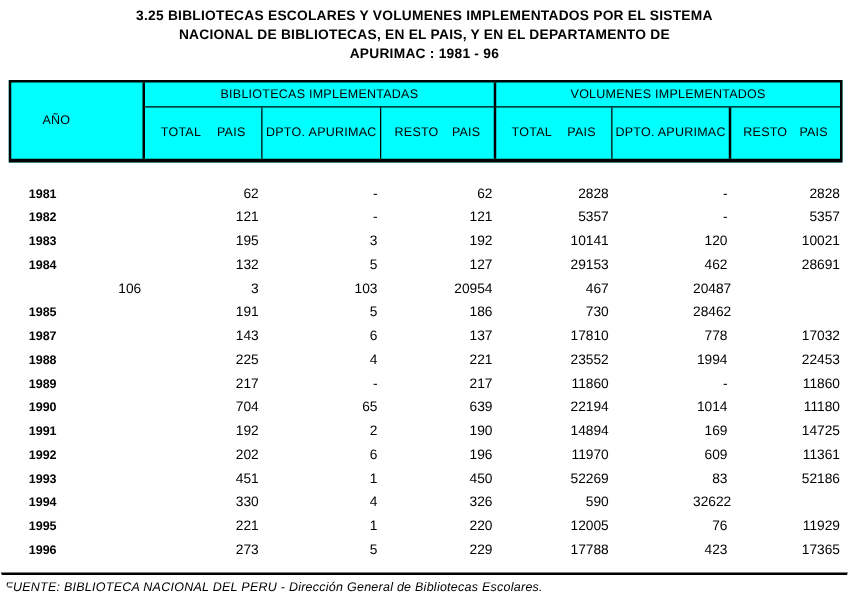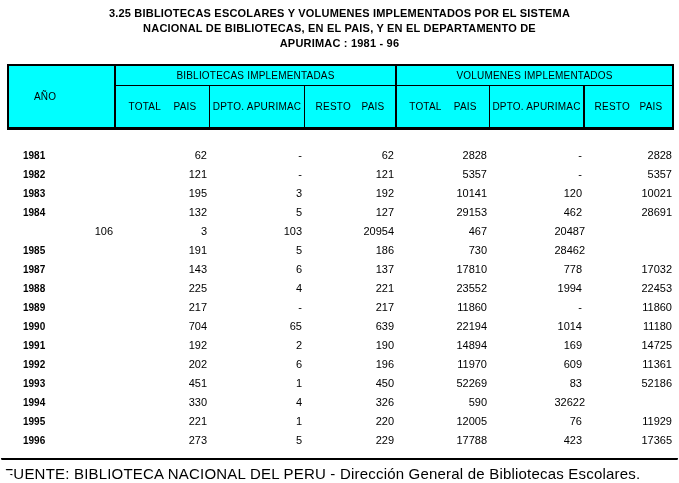--- a/index.html
+++ b/index.html
@@ -50,21 +50,21 @@
     grid-template-columns:107px 94px 95px 92px 93px 95px 1fr;
     height:19px;line-height:19px;
   }
   .trow .year{font-weight:bold;font-size:10px;padding-left:14px;}
   .trow .val{font-size:11px;text-align:right;padding-right:3px;}
   .trow .val.last{padding-right:0;}
   
   .footer-rule{position:absolute;left:0;top:458px;width:679px;height:0;border-top:2px solid #000;}
   .footer{
     position:absolute;left:4px;top:465px;width:671px;
-    font-size:15px;letter-spacing:0.2px;
+    font-size:10px;font-style:italic;letter-spacing:0.2px;
   }
 </style>
 </head>
 <body>
 
 <div class="page">
 
   <div class="title">
     <div>3.25  BIBLIOTECAS ESCOLARES Y VOLUMENES IMPLEMENTADOS POR EL SISTEMA</div>
     <div>NACIONAL DE BIBLIOTECAS, EN EL PAIS, Y EN EL DEPARTAMENTO DE</div>

